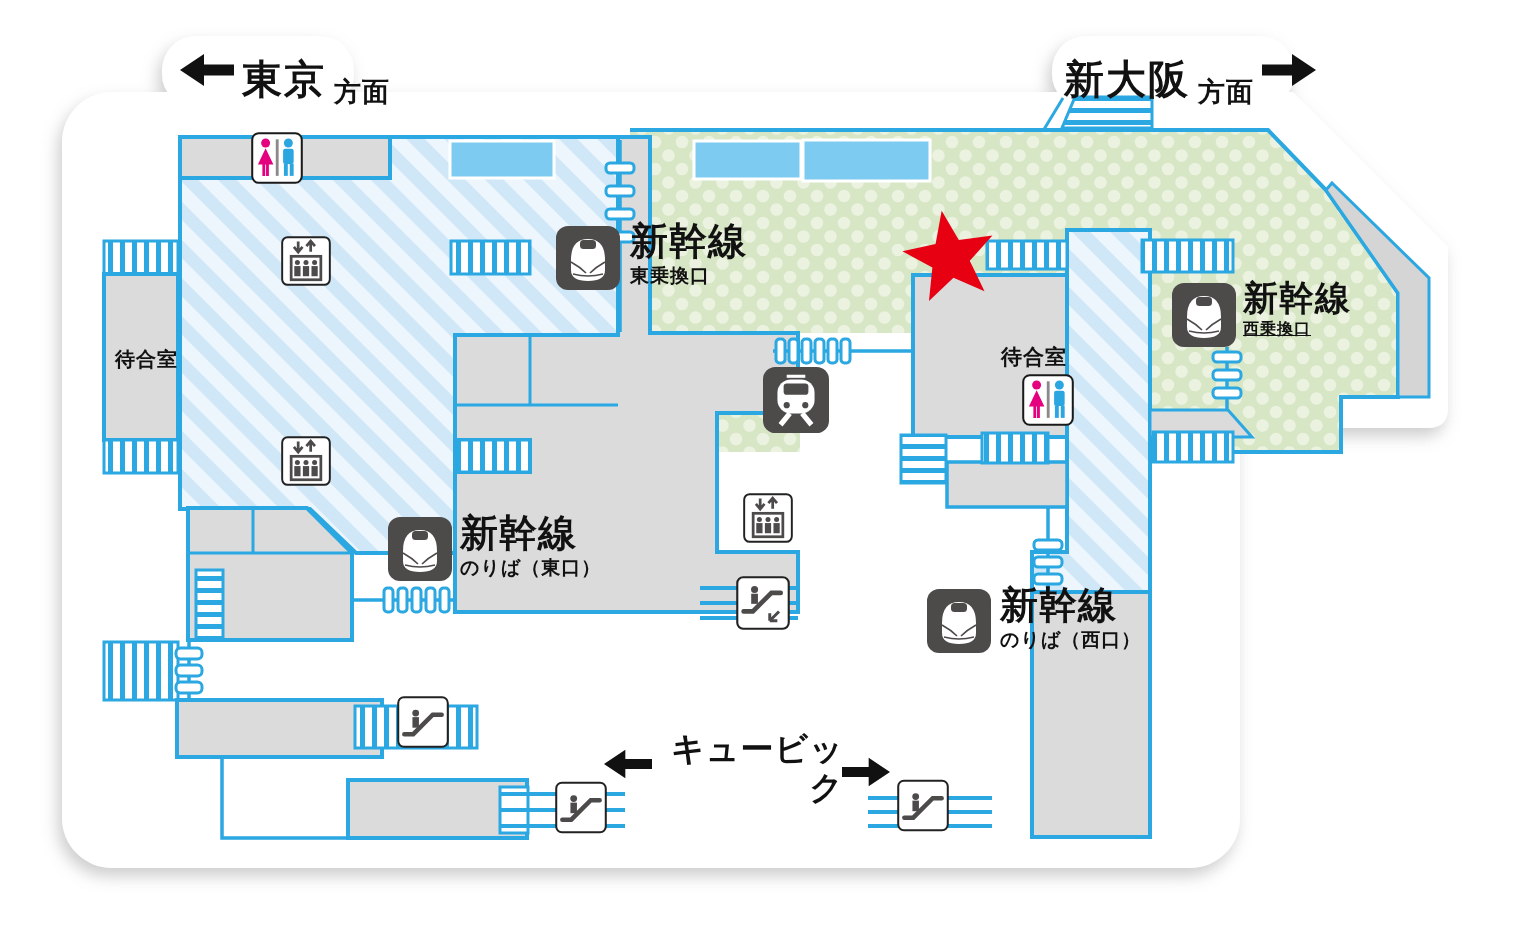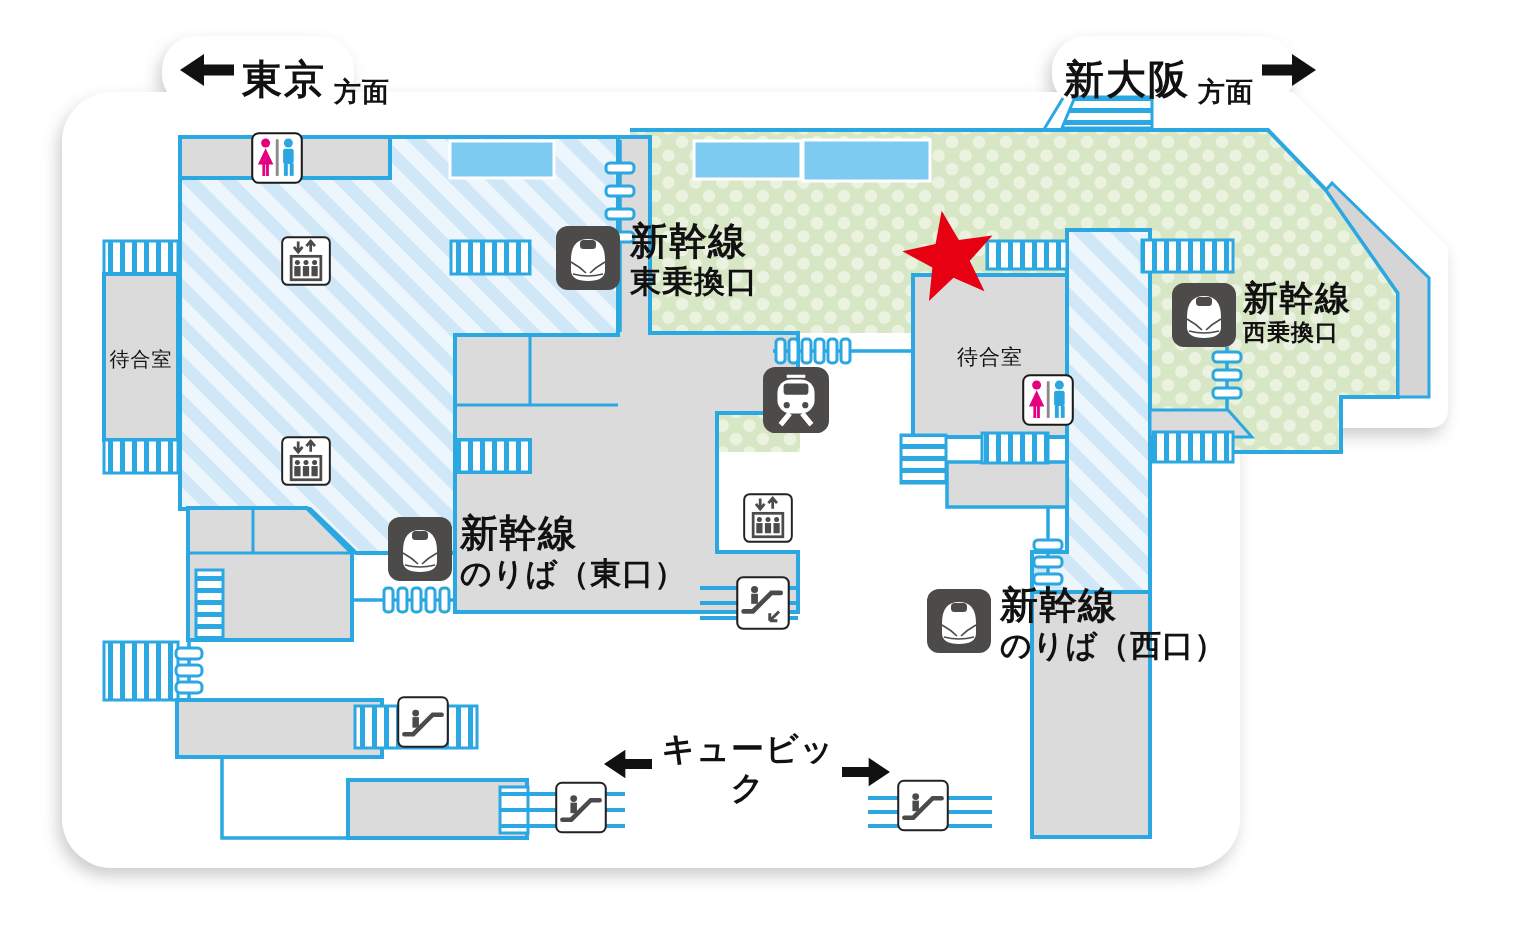--- a/index.html
+++ b/index.html
@@ -4,26 +4,26 @@
 <style>
   html,body{margin:0;padding:0;background:#ffffff;}
   #stage{position:relative;width:1535px;height:946px;overflow:hidden;
          font-family:"Liberation Sans",sans-serif;color:#111;}
   #blob,#shapes,.abs{position:absolute;left:0;top:0;}
   .icon{position:absolute;}
   .icon svg{display:block;width:100%;height:100%;}
   .lbl{position:absolute;line-height:1;white-space:nowrap;}
   .lbl-title{display:block;font-size:38px;font-weight:700;letter-spacing:1px;}
   .lbl-title.sm{font-size:35px;}
-  .lbl-sub{display:block;font-size:31px;font-weight:700;margin-top:6px;letter-spacing:1px;}
-  .wr{position:absolute;font-size:20px;font-weight:400;text-align:center;letter-spacing:1px;}
+  .lbl-sub{display:block;font-size:19px;font-weight:700;margin-top:6px;letter-spacing:1px;}
+  .wr{position:absolute;font-size:20px;font-weight:700;text-align:right;letter-spacing:1px;}
   .dir{position:absolute;display:flex;align-items:flex-start;gap:8px;}
   .dir-big{font-size:40px;font-weight:900;letter-spacing:2px;}
   .dir-small{font-size:27px;font-weight:900;align-self:center;margin-top:22px;letter-spacing:1px;}
-  .plaza-text{position:absolute;text-align:center;font-size:33px;font-weight:900;line-height:1.18;letter-spacing:1px;}
+  .plaza-text{position:absolute;text-align:right;font-size:33px;font-weight:900;line-height:1.18;letter-spacing:1px;}
 </style>
 </head>
 <body>
 
 <div id="stage">
 
 <svg id="blob" width="1535" height="946">
   <defs>
     <filter id="sh" x="-5%" y="-5%" width="112%" height="114%">
       <feDropShadow dx="-4" dy="8" stdDeviation="8" flood-color="#8f8f8f" flood-opacity="0.45"></feDropShadow>
@@ -343,21 +343,21 @@
     <path d="M26,45 L17,56 M38,45 L47,56" stroke="#fff" stroke-width="5"></path>
   </svg>
 </div>
 
 <div class="lbl" style="left:630px;top:222px;">
   <span class="lbl-title">新幹線</span>
   <span class="lbl-sub">東乗換口</span>
 </div>
 <div class="lbl" style="left:1243px;top:280px;">
   <span class="lbl-title sm">新幹線</span>
-  <span class="lbl-sub" style="font-size:23px;">西乗換口</span>
+  <span class="lbl-sub" style="font-size:16px;text-decoration:underline;">西乗換口</span>
 </div>
 <div class="lbl" style="left:460px;top:514px;">
   <span class="lbl-title">新幹線</span>
   <span class="lbl-sub">のりば（東口）</span>
 </div>
 <div class="lbl" style="left:1000px;top:586px;">
   <span class="lbl-title">新幹線</span>
   <span class="lbl-sub">のりば（西口）</span>
 </div>
 <div class="wr" style="left:104px;top:346px;width:74px;">待合室</div>

